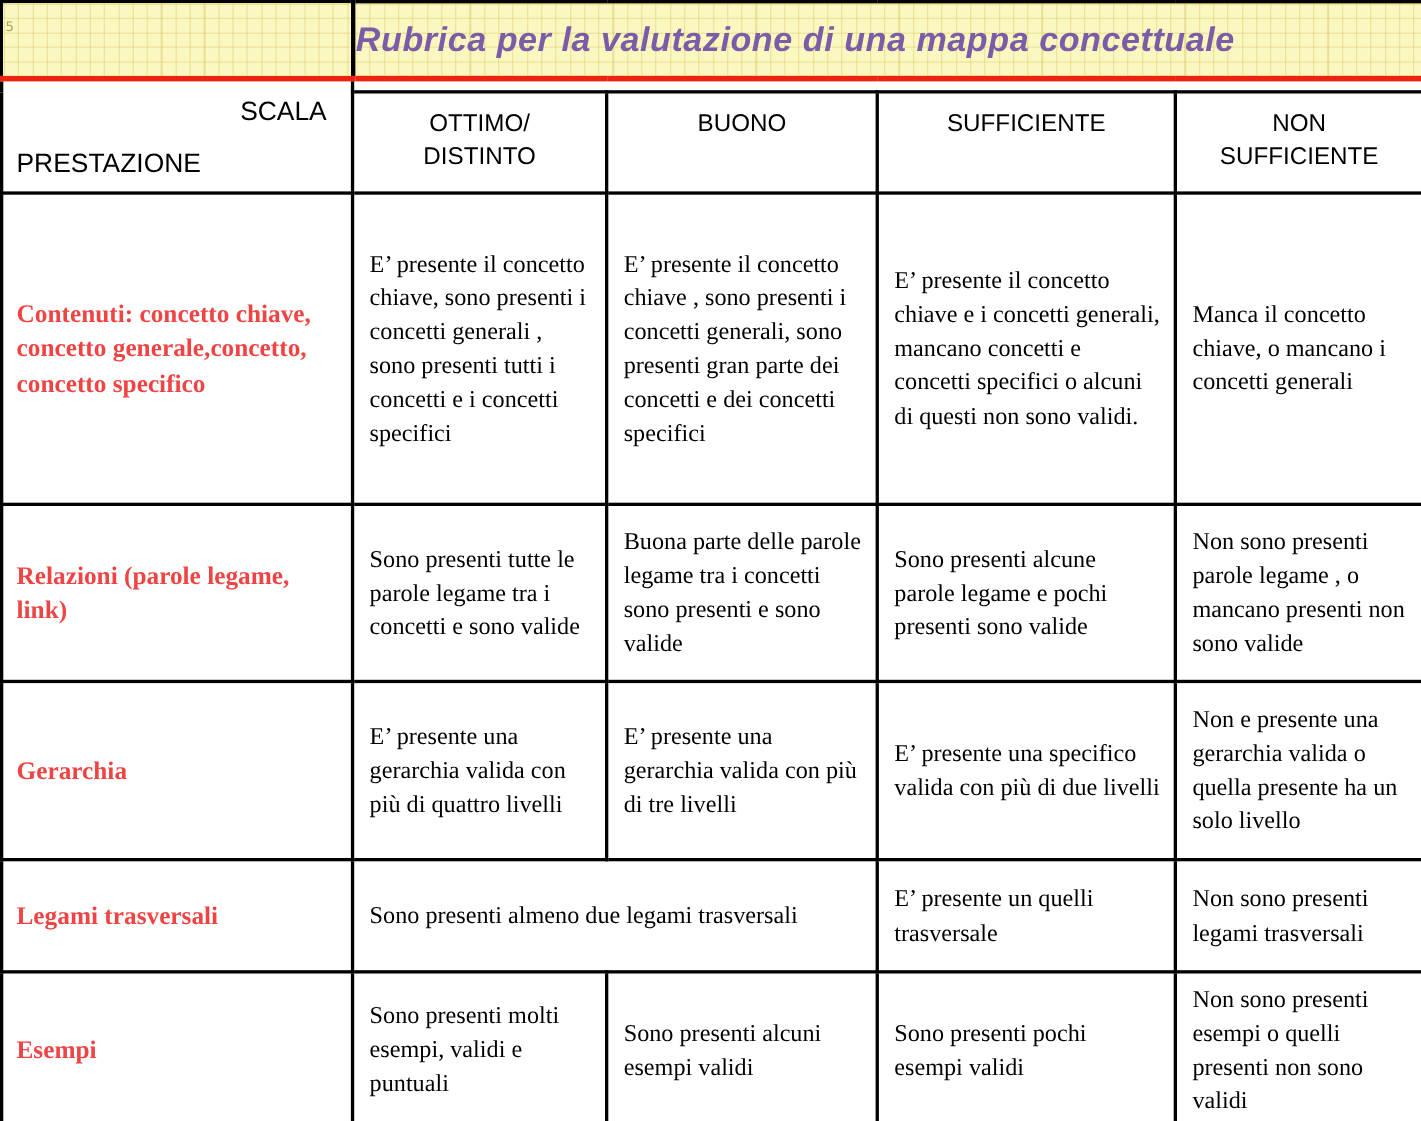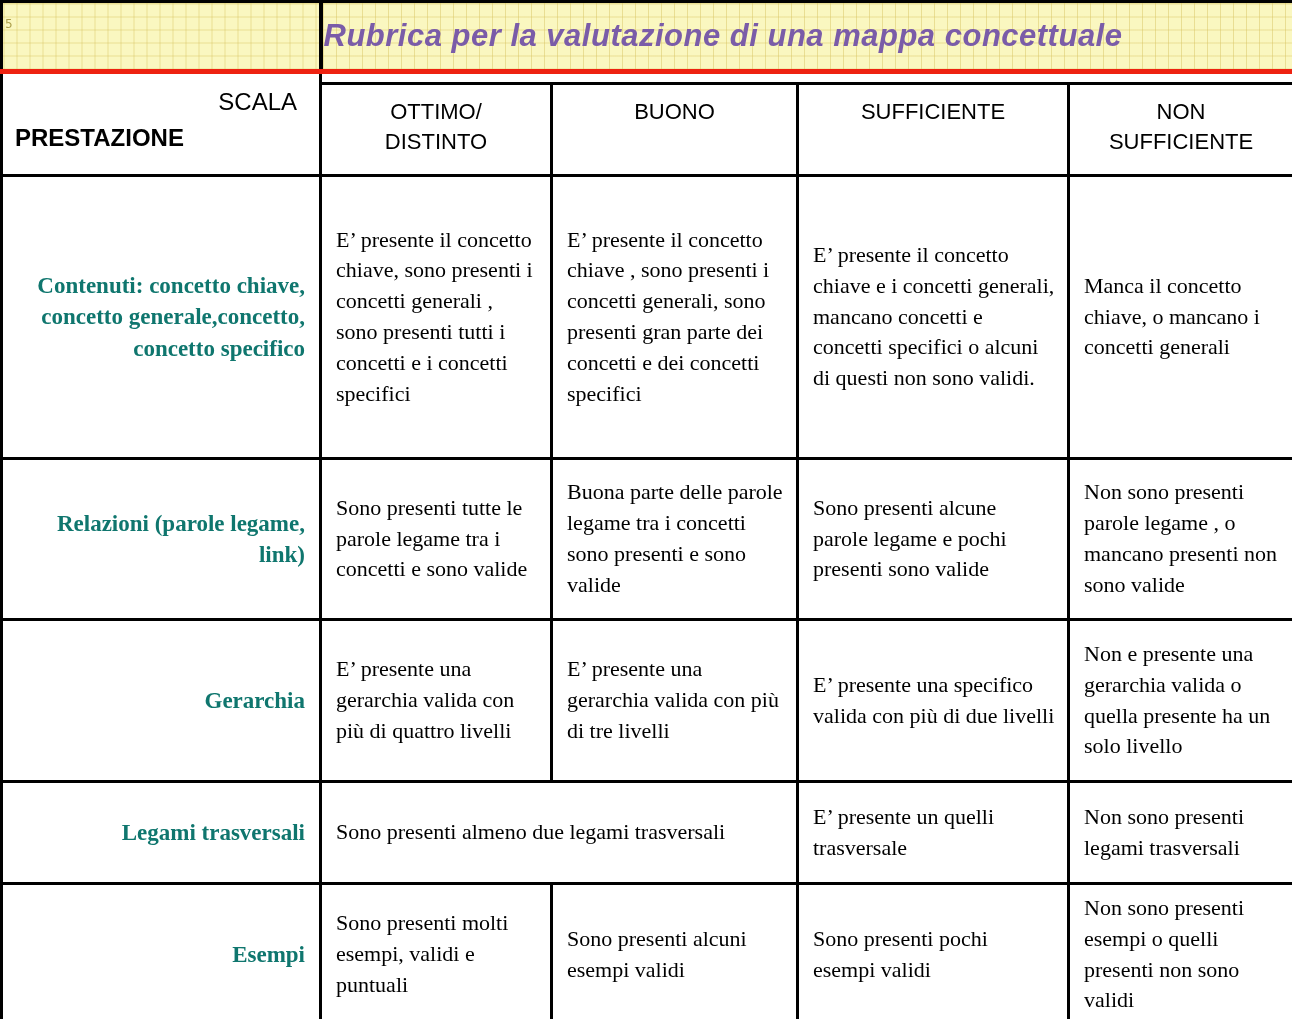--- a/index.html
+++ b/index.html
@@ -37,32 +37,32 @@
   
   td.left-hdr{
     border:3px solid #000;border-top:none;
     vertical-align:top;padding:0;
   }
   .left-hdr-inner{
     display:flex;flex-direction:column;justify-content:space-between;
     height:100%;min-height:100px;font-size:24px;color:#000;
   }
   .scala{align-self:flex-end;padding:14px 22px 0 0;}
-  .prestazione{align-self:flex-start;padding:0 0 22px 12px;font-weight:bold;}
+  .prestazione{align-self:flex-start;padding:0 0 11px 12px;}
   td.gap{border-top:none;border-bottom:3px solid #000;border-left:3px solid #000;border-right:3px solid #000;height:12px;padding:0;}
   td.scale{
     border:3px solid #000;vertical-align:top;text-align:center;
     font-size:22px;padding-top:12px;line-height:1.35;color:#000;
   }
 
   
   td.rowlabel{
     border:3px solid #000;
     font-family:"Liberation Serif",serif;font-weight:bold;font-size:23px;
-    text-align:right;padding:6px 14px 6px 12px;line-height:1.35;color:#0f766e;
+    text-align:left;padding:6px 14px 6px 12px;line-height:1.35;color:#ef4444;
   }
   td.cell{
     border:3px solid #000;
     font-family:"Liberation Serif",serif;font-size:22px;
     text-align:left;padding:8px 12px 8px 14px;line-height:1.4;color:#000;
   }
 </style>
 </head>
 <body>
 

